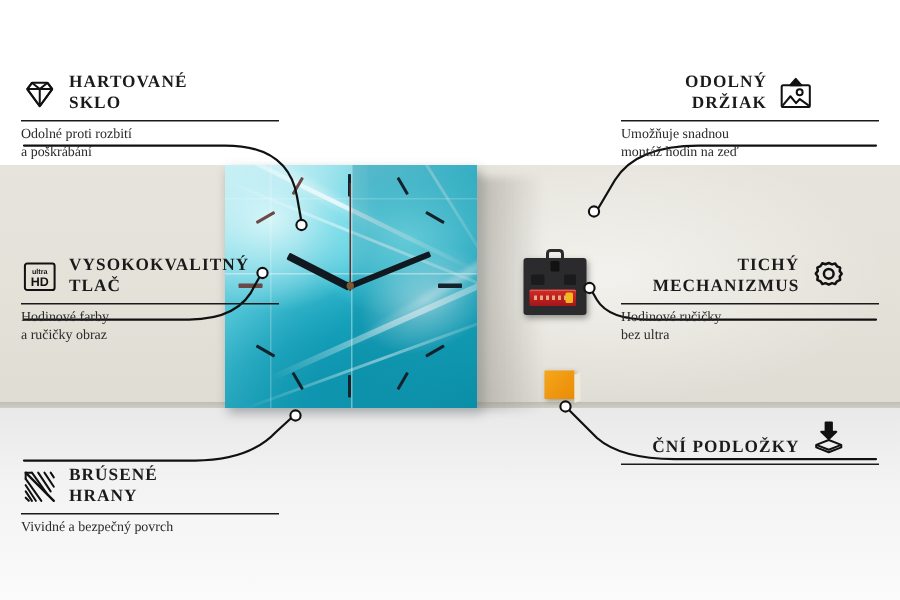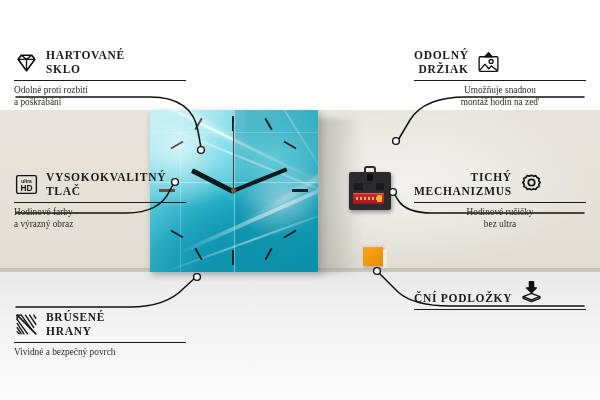--- a/index.html
+++ b/index.html
@@ -99,33 +99,33 @@
   .foam .side { position:absolute; right:-4px; top:2px; width:4px; height:19px;
     background:#efe9dc; transform:skewY(-18deg); }
 
   
   .leaders { position:absolute; inset:0; width:600px; height:400px; pointer-events:none; }
 
   
   .feat { position:absolute; width:172px; }
   .feat .head { display:flex; align-items:center; gap:7px; }
   .feat.left  .head { justify-content:flex-start; }
-  .feat.right .head { justify-content:flex-start; }
+  .feat.right .head { justify-content:center; }
   .feat .title {
     font-size:11.5px; font-weight:700; letter-spacing:.7px;
     line-height:14px; color:#1a1a1a; text-transform:uppercase;
     font-family:"Liberation Serif", serif;
   }
   .feat.right .title { text-align:right; }
   .feat .rule { height:1px; background:#1a1a1a; margin:4px 0 4px; width:100%; }
   .feat .desc {
     font-size:9.3px; line-height:11.6px; color:#2a2a2a;
     font-family:"Liberation Serif", serif;
   }
-  .feat.right .desc { text-align:center; }
+  .feat.right .desc { text-align:left; }
   .ico { width:25px; height:25px; flex:0 0 25px; display:block; }
   .ico svg { display:block; width:25px; height:25px; }
 
   
   .f-glass  { left:14px;  top:48px;  }
   .f-print  { left:14px;  top:170px; }
   .f-edges  { left:14px;  top:280px;margin-top:30px; }
   
   .f-holder { left:414px; top:48px;  }
   .f-silent { left:414px; top:170px; }
@@ -253,21 +253,21 @@
         </svg>
       </span>
       <span class="title">
         <span>VYSOKOKVALITNÝ</span><br>
         <span>TLAČ</span>
       </span>
     </div>
     <div class="rule"></div>
     <div class="desc">
       <span>Hodinové farby</span><br>
-      <span>a výrazný obraz</span>
+      <span>a ručičky obraz</span>
     </div>
   </div>
 
   <div class="feat left f-edges">
     <div class="head">
       <span class="ico">
         <svg viewBox="0 0 24 24" fill="none" stroke="#111" stroke-width="1.3" stroke-linecap="round">
           <path d="M3 3L21 21" stroke-width="1.5"></path>
           <path d="M3 3V21h18" stroke="none"></path>
           <path d="M3 3v4M3 3h4"></path>

